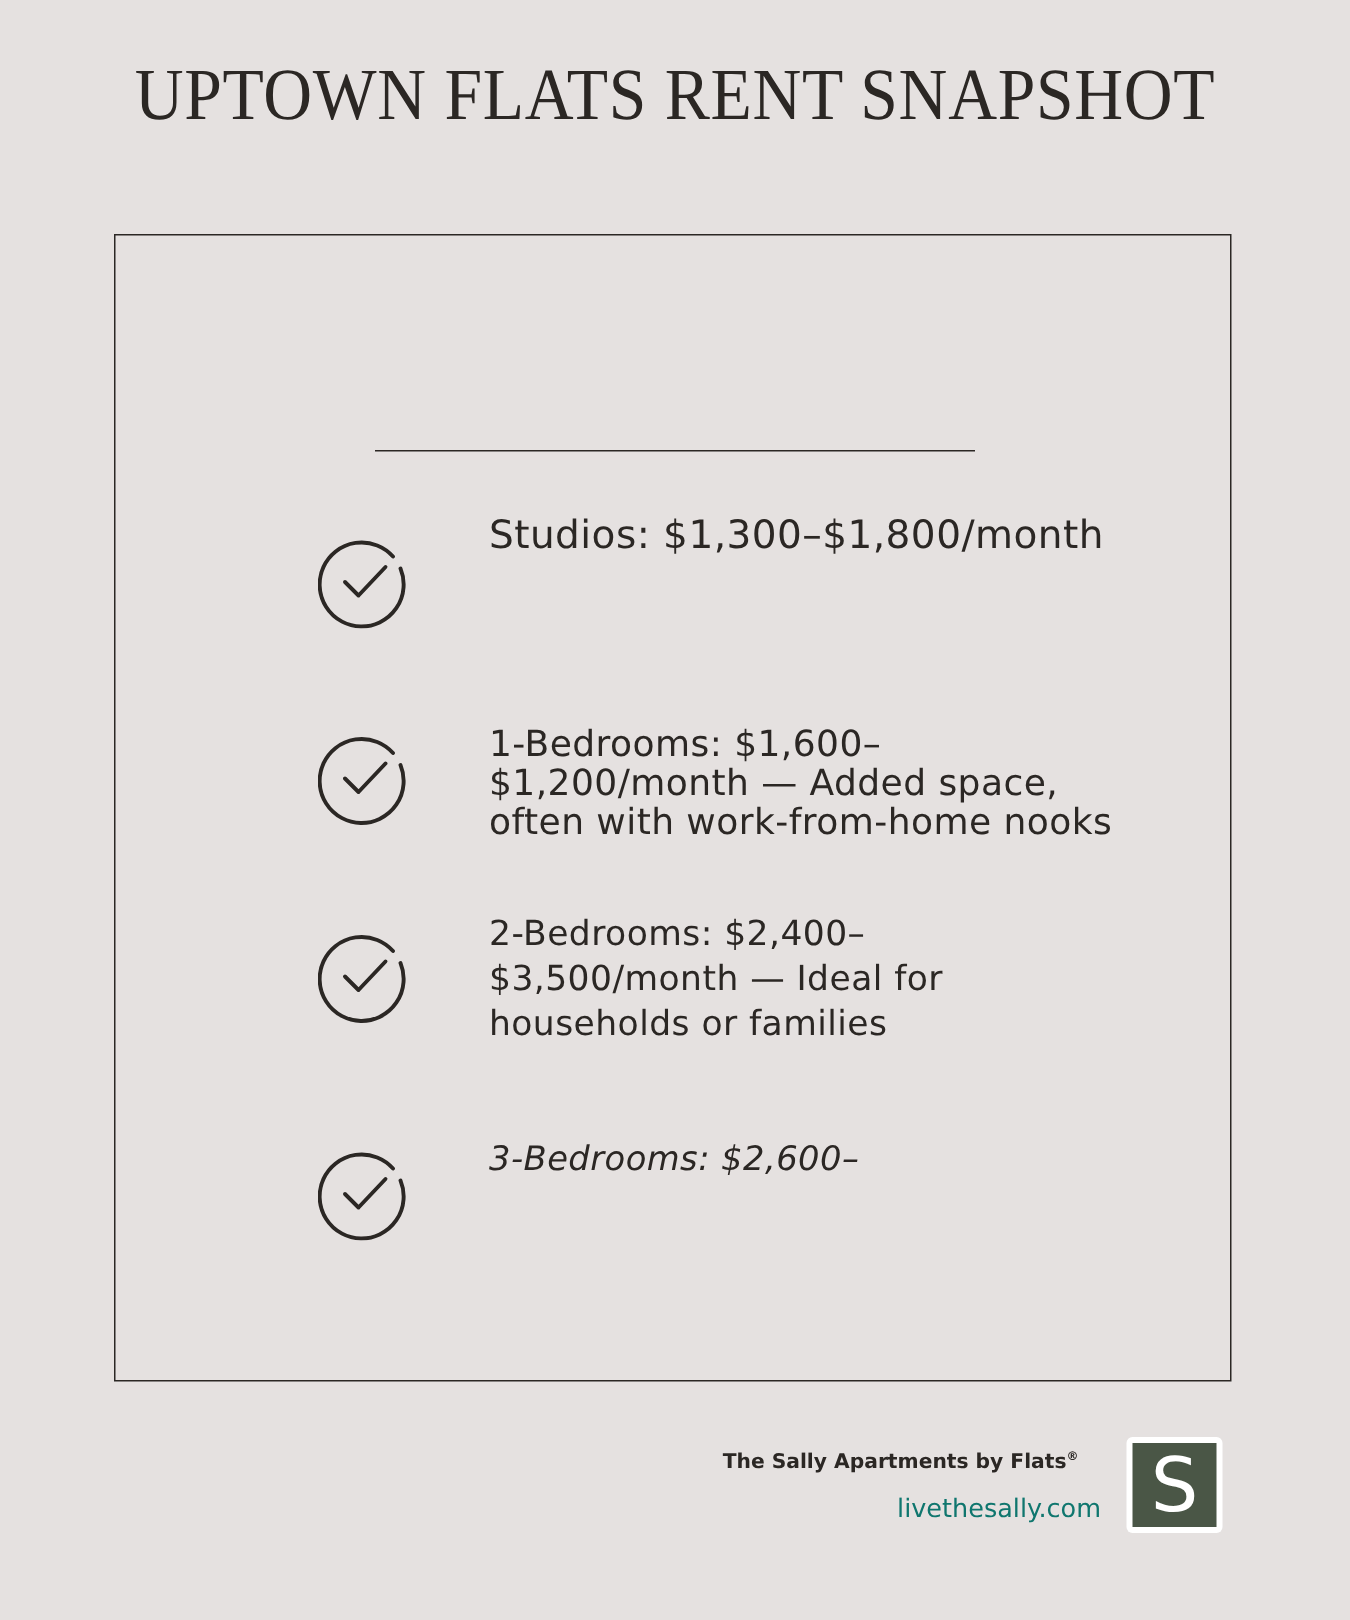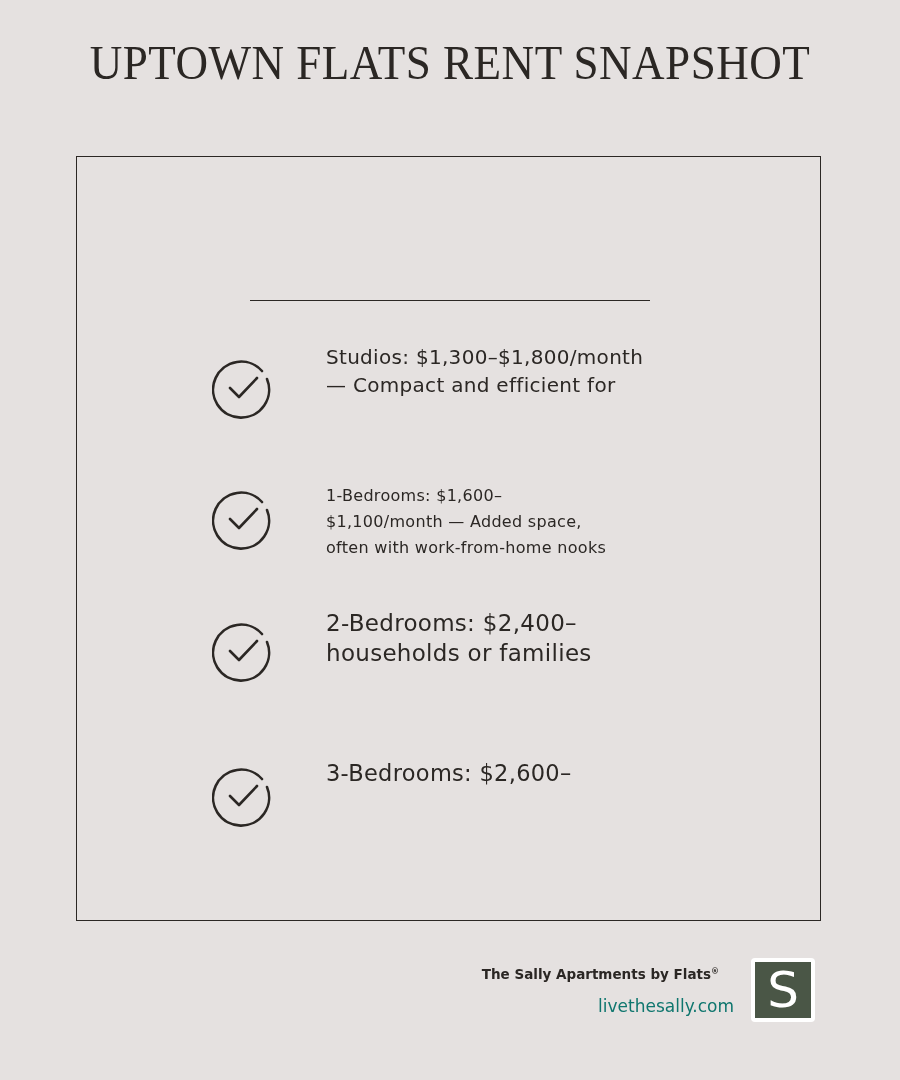--- a/index.html
+++ b/index.html
@@ -60,55 +60,55 @@
 <div class="title">UPTOWN FLATS RENT SNAPSHOT</div>
 
 <div class="frame"></div>
 <div class="divider"></div>
 
 <div class="item" style="top:355px;">
   <svg class="icon" style="top:2px;" viewBox="0 0 62 62">
     <path d="M50 14 A28 28 0 1 0 55 22" fill="none" stroke="#2b2724" stroke-width="2.6" stroke-linecap="round"></path>
     <path d="M18 31 L27 40 L45 21" fill="none" stroke="#2b2724" stroke-width="2.6" stroke-linecap="round" stroke-linejoin="round"></path>
   </svg>
-  <div class="text" style="top:-12px; font-size:20px; line-height:28px;">
+  <div class="text" style="top:-12px; font-size:26px; line-height:28px;">
     <div>Studios: $1,300–$1,800/month</div>
-    <div>— Compact and efficient for</div>
   </div>
 </div>
 
 <div class="item" style="top:486px;">
   <svg class="icon" style="top:2px;" viewBox="0 0 62 62">
     <path d="M50 14 A28 28 0 1 0 55 22" fill="none" stroke="#2b2724" stroke-width="2.6" stroke-linecap="round"></path>
     <path d="M18 31 L27 40 L45 21" fill="none" stroke="#2b2724" stroke-width="2.6" stroke-linecap="round" stroke-linejoin="round"></path>
   </svg>
-  <div class="text" style="top:-3px; font-size:16px; line-height:26px;">
+  <div class="text" style="top:-3px; font-size:24px; line-height:26px;">
     <div>1-Bedrooms: $1,600–</div>
-    <div>$1,100/month — Added space,</div>
+    <div>$1,200/month — Added space,</div>
     <div>often with work-from-home nooks</div>
   </div>
 </div>
 
 <div class="item" style="top:618px;">
   <svg class="icon" style="top:2px;" viewBox="0 0 62 62">
     <path d="M50 14 A28 28 0 1 0 55 22" fill="none" stroke="#2b2724" stroke-width="2.6" stroke-linecap="round"></path>
     <path d="M18 31 L27 40 L45 21" fill="none" stroke="#2b2724" stroke-width="2.6" stroke-linecap="round" stroke-linejoin="round"></path>
   </svg>
   <div class="text" style="top:-10px; font-size:23px; line-height:30px;">
     <div>2-Bedrooms: $2,400–</div>
+    <div>$3,500/month — Ideal for</div>
     <div>households or families</div>
   </div>
 </div>
 
 <div class="item" style="top:763px;">
   <svg class="icon" style="top:2px;" viewBox="0 0 62 62">
     <path d="M50 14 A28 28 0 1 0 55 22" fill="none" stroke="#2b2724" stroke-width="2.6" stroke-linecap="round"></path>
     <path d="M18 31 L27 40 L45 21" fill="none" stroke="#2b2724" stroke-width="2.6" stroke-linecap="round" stroke-linejoin="round"></path>
   </svg>
-  <div class="text" style="top:-4px; font-size:22.5px; line-height:28px;">
+  <div class="text" style="top:-4px; font-size:22.5px; line-height:28px;font-style:italic;">
     <div>3-Bedrooms: $2,600–</div>
   </div>
 </div>
 
 <div class="footer-name"><span>The Sally Apartments by Flats</span><sup>®</sup></div>
 <div class="footer-url">livethesally.com</div>
 <div class="logo">
   <div class="logo-inner">S</div>
 </div>
 

